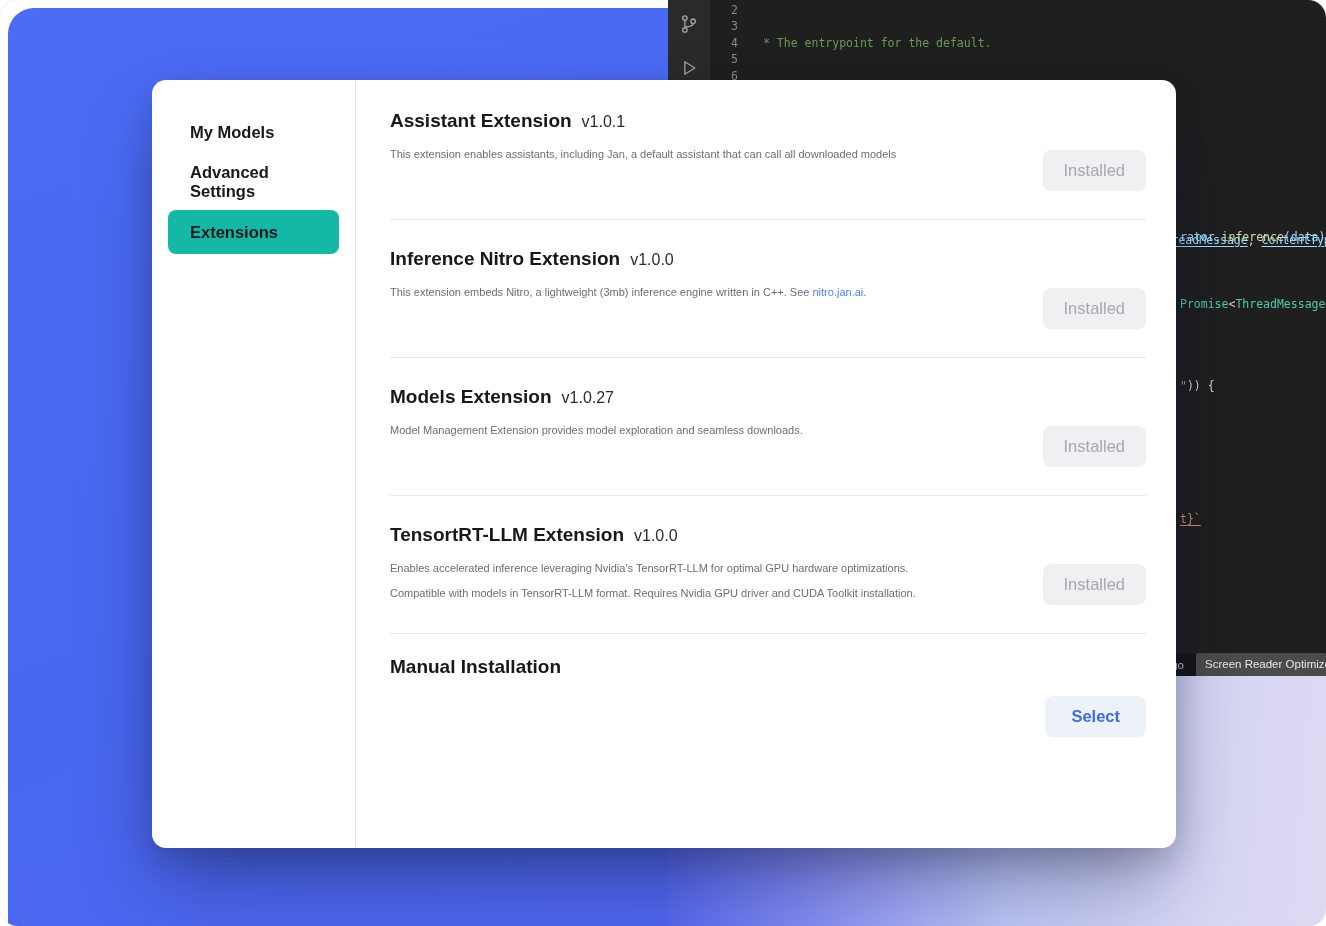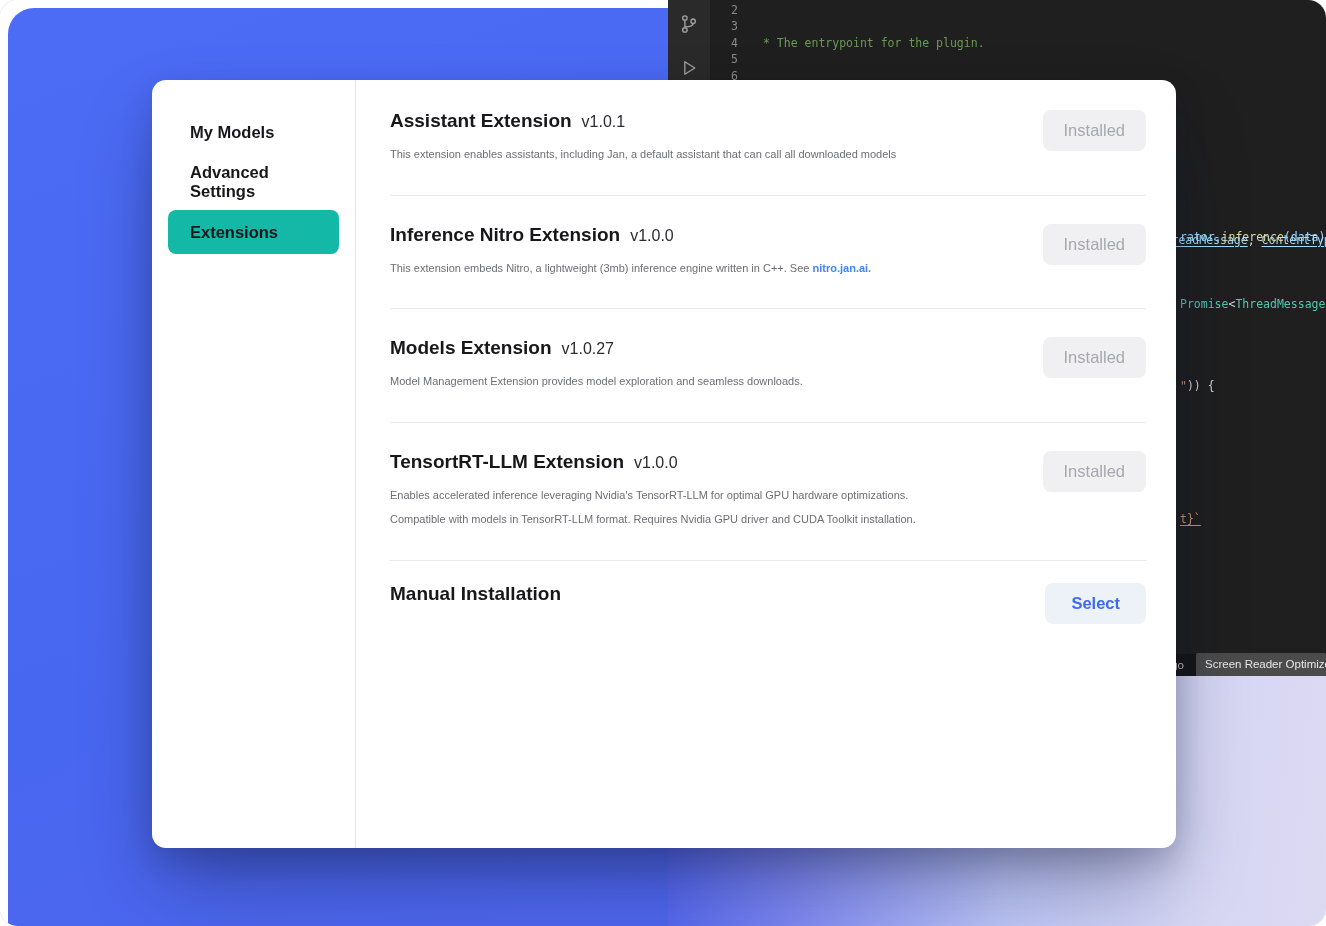--- a/index.html
+++ b/index.html
@@ -124,29 +124,30 @@
     display: flex; justify-content: space-between; align-items: flex-start;
     padding: 28px 0;
     border-bottom: 1px solid #e9e9ec;
   }
   .section.first { padding-top: 0; }
   .section.last { border-bottom: none; padding-top: 22px; padding-bottom: 0; }
   .sec-text { max-width: 552px; }
   .sec-title { font-size: 19px; font-weight: 700; color: #17171c; margin-bottom: 10px; }
   .sec-version { font-weight: 400; font-size: 16px; color: #2b2b31; margin-left: 10px; }
   .sec-desc { font-size: 11px; line-height: 24.5px; color: #6d6d76; }
-  .link { color: #4384f4; cursor: pointer; text-decoration: none; font-weight: bold; }
+  .link { color: #4384f4; cursor: pointer; text-decoration: none; }
   .btn {
     flex-shrink: 0;
     border: none;
     border-radius: 8px;
     font-family: inherit;
     font-size: 16.5px;
     padding: 11px 21px;
     cursor: pointer;
+    margin-top: 40px;
   }
   .btn.installed { background: #f0f0f2; color: #a7a7b0; font-weight: 400; }
   .btn.select { background: #edf1f8; color: #3b6cf0; font-weight: 700; padding: 11px 26px; }
 </style>
 </head>
 <body>
 
 <div class="stage">
 
   <div class="blue-panel"></div>
@@ -171,21 +172,21 @@
 
     <div class="gutter">
       <div>2</div>
       <div>3</div>
       <div>4</div>
       <div>5</div>
       <div>6</div>
     </div>
 
     <div class="code">
-      <div class="cl comment ind">* The entrypoint for the plugin.</div>
+      <div class="cl comment ind">* The entrypoint for the default.</div>
       <div class="cl comment">*/</div>
       <div class="cl">&nbsp;</div>
       <div class="cl comment">// Web / extension runtime</div>
       <div class="cl"><span class="kw">import</span><span class="fg"> {</span><span class="id u">log</span><span class="fg">, </span><span class="id u">BaseExtension</span><span class="fg">, </span><span class="id u">MessageEvent</span><span class="fg">, </span><span class="id u">MessageRequest</span><span class="fg">, </span><span class="id u">ThreadMessage</span><span class="fg">, </span><span class="id u">ContentType</span></div>
     </div>
 
     <div class="frag" style="left:512px; top:229px;"><span class="id">rator.</span><span class="c-yellow">inference</span><span class="id">(data));</span></div>
     <div class="frag" style="left:512px; top:296px;"><span class="c-teal">Promise</span><span class="fg">&lt;</span><span class="c-teal">ThreadMessage</span><span class="fg">&gt;</span></div>
     <div class="frag" style="left:512px; top:378px;"><span class="c-orange">"</span><span class="fg">)) {</span></div>
     <div class="frag" style="left:512px; top:511px;"><span class="c-orange u">t}`</span></div>

